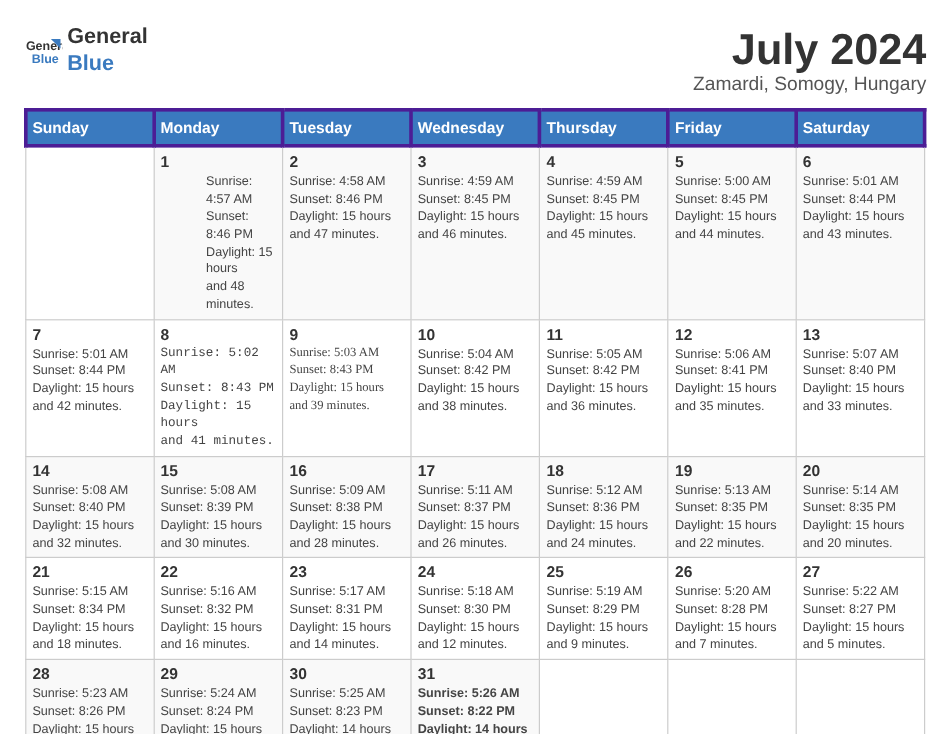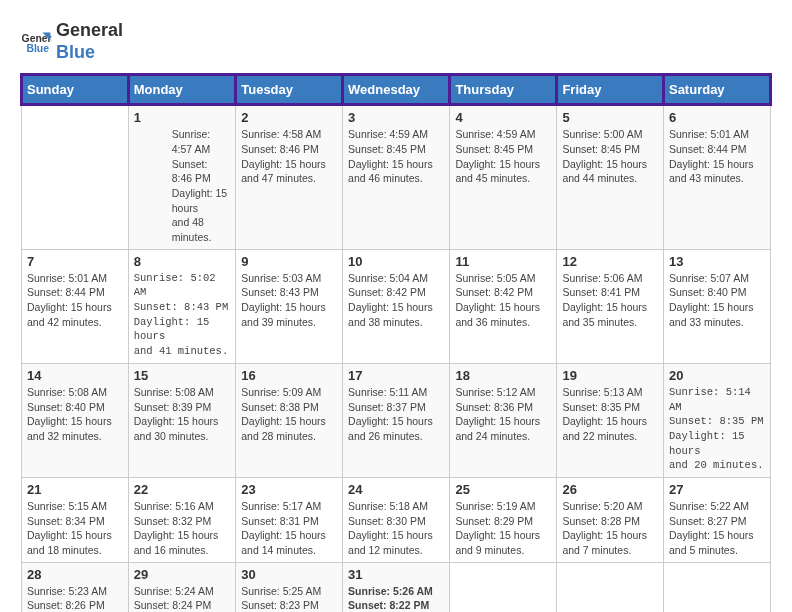--- a/index.html
+++ b/index.html
@@ -92,20 +92,24 @@
   <div class="logo">
     <svg class="logo-icon" viewBox="0 0 40 40">
       <text x="2" y="20" font-size="13" font-weight="bold" fill="#333">General</text>
       <text x="8" y="33" font-size="13" font-weight="bold" fill="#3a7abf">Blue</text>
       <polygon points="28,8 38,8 38,18" fill="#3a7abf"></polygon>
     </svg>
     <div>
       <div class="logo-text">General</div>
       <div class="logo-text" style="color:#3a7abf;">Blue</div>
     </div>
+  </div>
+  <div class="title-section">
+    <div class="month-year">July 2024</div>
+    <div class="location">Zamardi, Somogy, Hungary</div>
   </div>
 </div>
 
 <table>
   <thead>
     <tr>
       <th>Sunday</th>
       <th>Monday</th>
       <th>Tuesday</th>
       <th>Wednesday</th>
@@ -170,21 +174,21 @@
         </td>
         <td>
           <span class="day-number">8</span>
           <div class="day-info" style="white-space: pre-line; font-family: Liberation Mono, monospace;">Sunrise: 5:02 AM
 Sunset: 8:43 PM
 Daylight: 15 hours
 and 41 minutes.</div>
         </td>
         <td>
           <span class="day-number">9</span>
-          <div class="day-info" style="white-space: pre-line;">Sunrise: 5:03 AM
+          <div class="day-info" style="white-space: pre-line; font-family: Liberation Serif, serif;">Sunrise: 5:03 AM
 Sunset: 8:43 PM
 Daylight: 15 hours
 and 39 minutes.</div>
         </td>
         <td>
           <span class="day-number">10</span>
           <div class="day-info" style="white-space: pre-line;">Sunrise: 5:04 AM
 Sunset: 8:42 PM
 Daylight: 15 hours
 and 38 minutes.</div>
@@ -249,21 +253,21 @@
         </td>
         <td>
           <span class="day-number">19</span>
           <div class="day-info" style="white-space: pre-line;">Sunrise: 5:13 AM
 Sunset: 8:35 PM
 Daylight: 15 hours
 and 22 minutes.</div>
         </td>
         <td>
           <span class="day-number">20</span>
-          <div class="day-info" style="white-space: pre-line; font-family: Liberation Mono, monospace;">Sunrise: 5:14 AM
+          <div class="day-info" style="white-space: pre-line;">Sunrise: 5:14 AM
 Sunset: 8:35 PM
 Daylight: 15 hours
 and 20 minutes.</div>
         </td>
       </tr>
       <tr>
         <td>
           <span class="day-number">21</span>
           <div class="day-info" style="white-space: pre-line;">Sunrise: 5:15 AM
 Sunset: 8:34 PM

